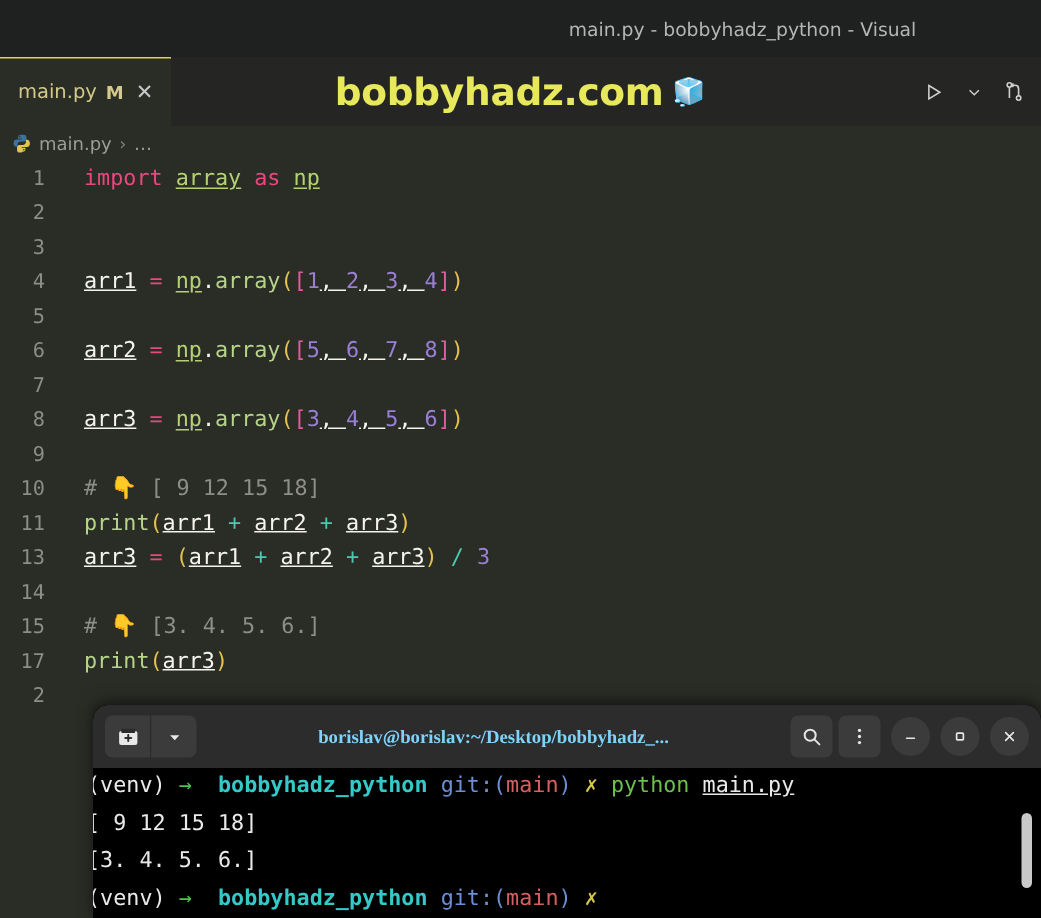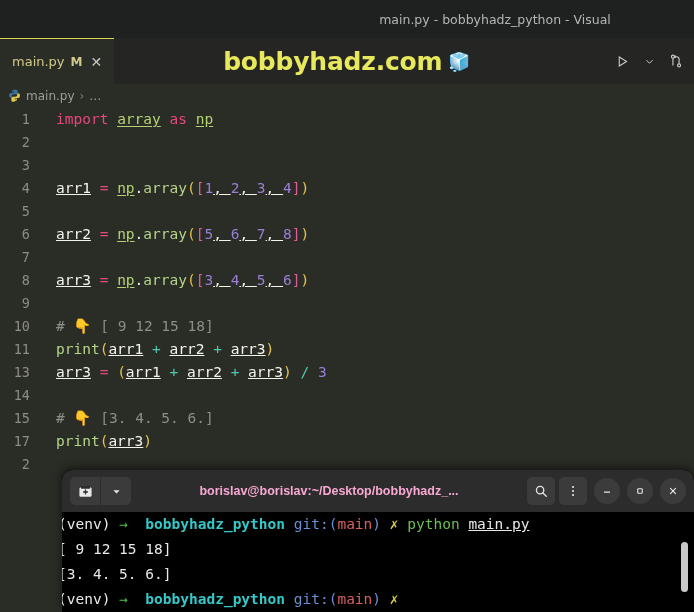--- a/index.html
+++ b/index.html
@@ -234,23 +234,23 @@
     align-items: center;
     justify-content: center;
     color: #e8e8e8;
   }
   .term-newtab { border-radius: 5px 0 0 5px; }
   .term-dropdown { border-radius: 0 5px 5px 0; border-left: 1px solid #2c2c2c; }
   .term-title {
     flex: 1 1 auto;
     text-align: center;
     font-size: 12.5px;
-    color: #f9a8d4;
+    color: #7dd3fc;
     font-weight: bold;
-    font-family: Liberation Sans, sans-serif;
+    font-family: Liberation Serif, serif;
     white-space: nowrap;
     overflow: hidden;
     padding: 0 6px;
   }
   .term-ctrl-group {
     display: flex;
     align-items: center;
     gap: 4px;
   }
   .term-sq {

